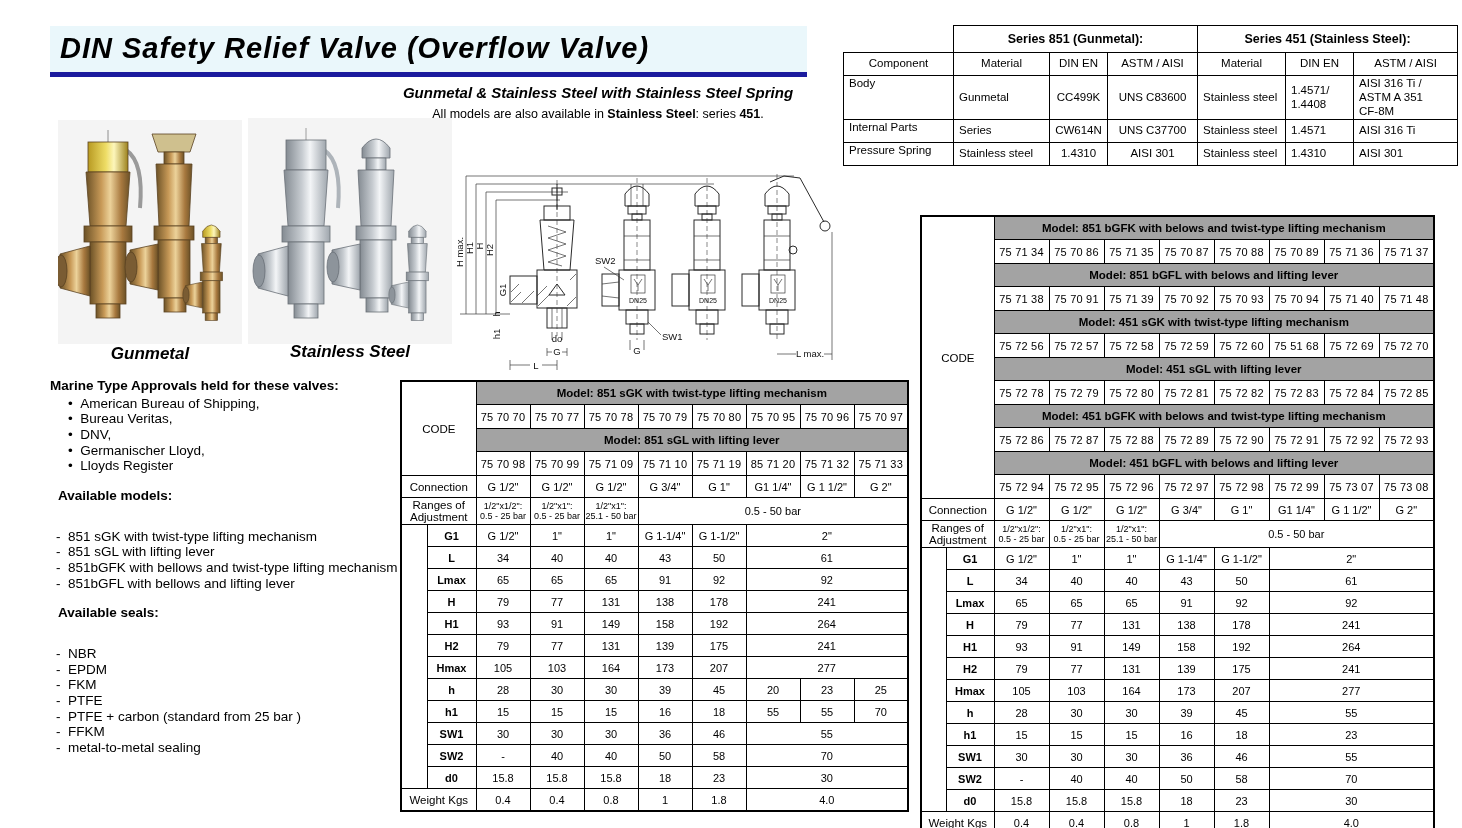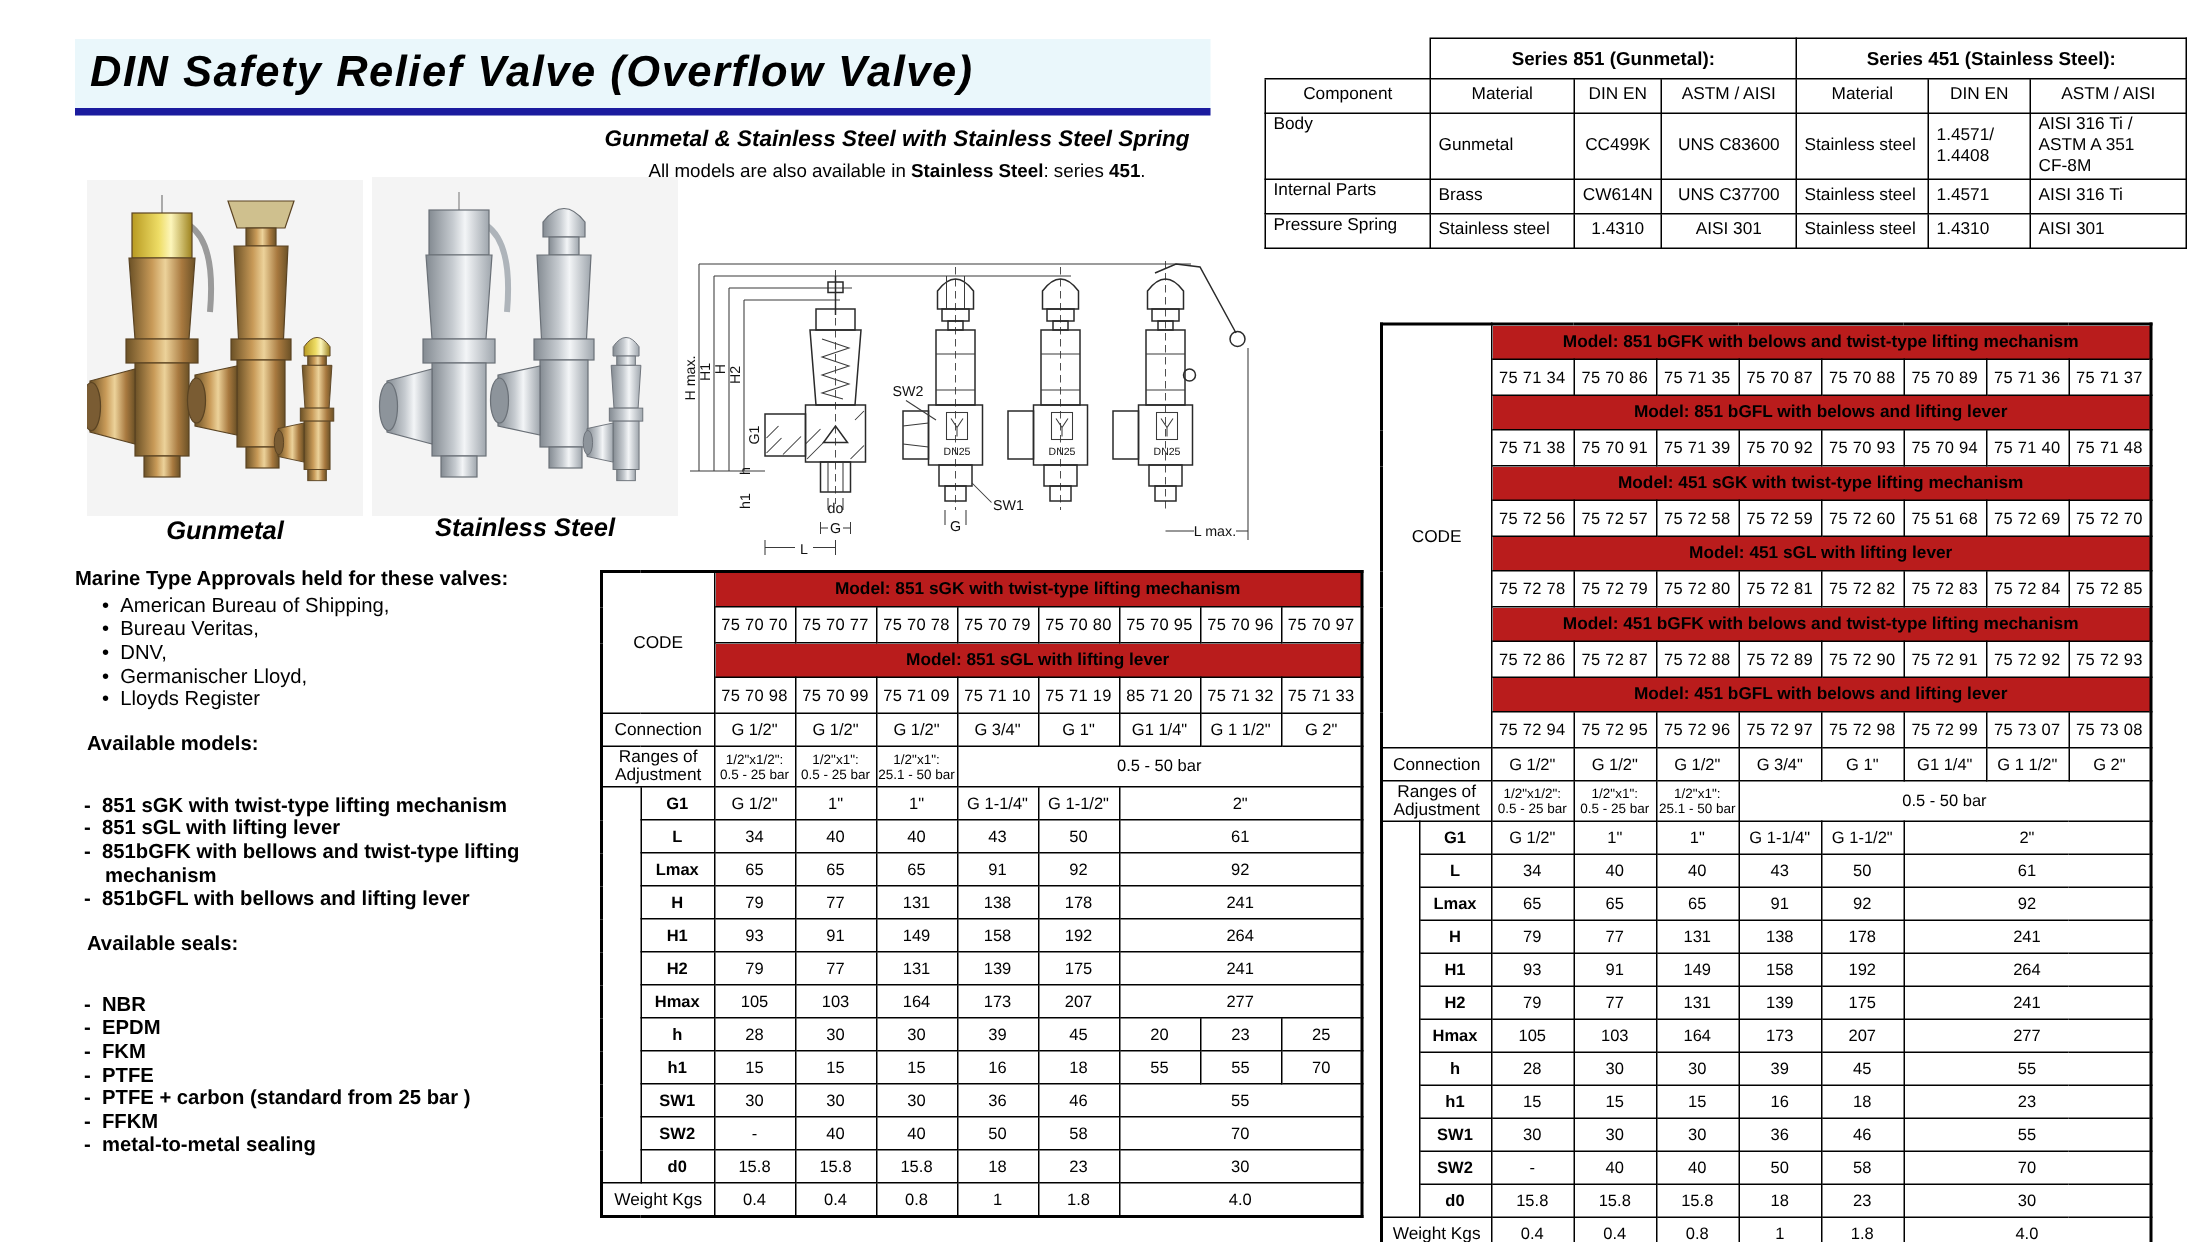--- a/index.html
+++ b/index.html
@@ -20,21 +20,21 @@
 
   
   .photo{position:absolute;}
   .caption{position:absolute;text-align:center;font-weight:bold;font-style:italic;font-size:17px;}
 
   
   #left-text{position:absolute;left:50px;top:378px;width:356px;font-size:13.5px;line-height:1.16;}
   #left-text .head{font-weight:bold;}
   #left-text ul{list-style:none;margin:2px 0 0 0;padding:0 0 0 18px;}
   #left-text ul.bullets li:before{content:"\2022\00a0\00a0";}
-  #left-text ul.dashes{padding-left:6px;font-weight:bold;margin-top:25px;}
+  #left-text ul.dashes{padding-left:6px;font-weight:normal;margin-top:25px;}
   #left-text ul.dashes li{padding-left:14px;text-indent:-14px;}
   #left-text ul.dashes li:before{content:"-\00a0\00a0";}
   #left-text .sec{margin-top:14px;}
 
   
   table.grid{border-collapse:collapse;table-layout:fixed;}
   table.grid td{border:1px solid #000;text-align:center;overflow:hidden;padding:1px 2px;}
   td.pre{white-space:pre-line;}
 
   
@@ -42,21 +42,21 @@
   #materials td{height:20px;line-height:1.2;margin-top:40px;}
   #materials td.ghead{font-weight:bold;font-size:12.5px;height:24px;}
   #materials td.chead{height:20px;}
   #materials td.comp{text-align:left;padding-left:5px;vertical-align:top;}
   #materials td.lft{text-align:left;padding-left:5px;}
   #materials td.corner{border-top:1px solid #fff;border-left:1px solid #fff;}
 
   
   .spec{position:absolute;font-size:11px;border:2px solid #000;}
   .spec td{height:19px;}
-  .spec td.model{background:#b91c1c;font-weight:bold;font-size:11.5px;height:20px;text-align:center;}
+  .spec td.model{background:#a3a3a3;font-weight:bold;font-size:11.5px;height:20px;text-align:center;}
   .spec td.code{height:21px;font-size:11px;letter-spacing:0.2px;}
   .spec td.lbl{font-size:11.5px;}
   .spec td.sub{font-weight:bold;}
   .spec td.small{font-size:9px;line-height:1.12;padding:0;}
   .spec td.sizelbl{font-size:11.5px;padding-left:43px;}
   #t851{left:400px;top:380px;width:507px;}
   #t451{left:920px;top:215px;width:513px;}
 
   
   #drawing{position:absolute;left:452px;top:164px;width:388px;height:218px;}
@@ -365,21 +365,21 @@
           <td class="top">UNS C83600</td>
           <td class="lft">Stainless steel</td>
           <td class="lft pre">1.4571/
 1.4408</td>
           <td class="lft pre">AISI 316 Ti /
 ASTM A 351
 CF-8M</td>
         </tr>
         <tr>
           <td class="comp">Internal Parts</td>
-          <td class="lft">Brass</td>
+          <td class="lft">Series</td>
           <td>CW614N</td>
           <td>UNS C37700</td>
           <td class="lft">Stainless steel</td>
           <td class="lft">1.4571</td>
           <td class="lft">AISI 316 Ti</td>
         </tr>
         <tr>
           <td class="comp">Pressure Spring</td>
           <td class="lft">Stainless steel</td>
           <td>1.4310</td>

